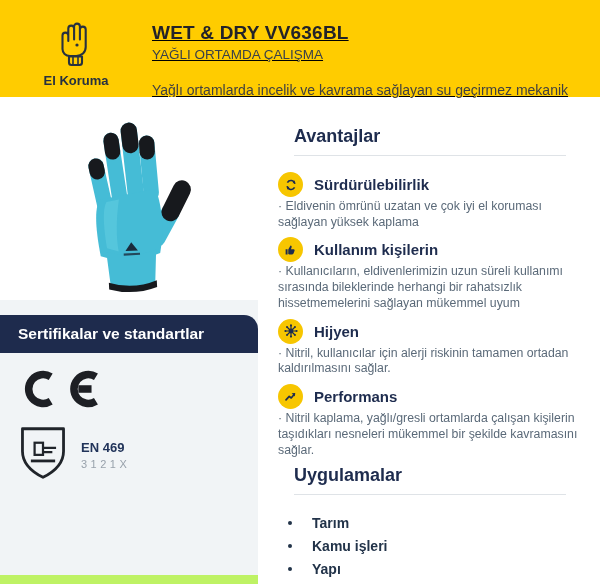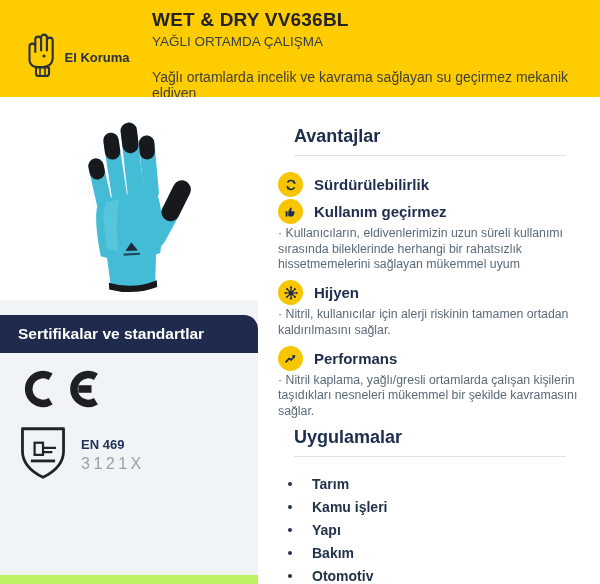--- a/index.html
+++ b/index.html
@@ -2,39 +2,39 @@
 <html><head>
 <meta charset="utf-8">
 <style>
   * { box-sizing: border-box; }
   html,body { margin:0; padding:0; }
   body { font-family:"Liberation Sans", sans-serif; background:#fff; }
   .page { width:600px; height:584px; position:relative; background:#fff; overflow:hidden; }
 
   
   .header { height:97px; background:#ffcc00; display:flex; }
-  .header-left { width:152px; display:flex; flex-direction:row; align-items:center; justify-content:center; padding-top:12px; }
+  .header-left { width:152px; display:flex; flex-direction:column; align-items:center; justify-content:center; padding-top:12px; }
   .hand-icon svg { display:block; }
   .category-label { margin-top:6px; font-size:13px; color:#27313f; font-weight:bold; }
-  .header-main { padding-top:9px; flex:1; }
+  .header-main { padding-top:22px; flex:1;text-decoration:underline; }
   .product-title { font-size:19px; font-weight:bold; color:#232329; letter-spacing:0.2px; }
   .product-subtitle { font-size:13.5px; color:#3a4049; margin-top:3px; }
   .product-desc { font-size:14px; color:#404040; margin-top:20px; }
 
   
   .content { display:flex; height:487px; }
   .left-col { width:258px; display:flex; flex-direction:column; background:#bef264; padding-bottom:9px; }
   .image-box { height:203px; background:#ffffff; display:flex; align-items:center; justify-content:center; }
   .cert-panel { flex:1; background:#f1f4f6; padding-top:15px; }
   .cert-banner { background:#1e2b4d; color:#ffffff; font-weight:bold; font-size:15.5px;
                  padding:10px 0 10px 18px; border-radius:0 14px 0 0; }
   .ce-mark { margin:16px 0 0 18px; }
   .en-block { display:flex; align-items:center; gap:13px; margin:12px 0 0 18px; }
   .en-name { color:#22345a; font-weight:bold; font-size:13px; }
-  .en-rating { color:#98a1ab; font-size:16px; letter-spacing:3.5px; margin-top:3px; }
+  .en-rating { color:#98a1ab; font-size:11px; letter-spacing:3.5px; margin-top:3px; }
 
   .right-col { flex:1; padding:13px 18px 0 20px; }
   .section-heading { font-size:18px; font-weight:bold; color:#1e2c4e; margin:16px;
                      border-bottom:1px solid #dfe3e7; padding-bottom:8px; }
   .section-heading.apps { margin-top:7px; }
   .adv-list { margin-top:6px; }
   .adv-head { display:flex; align-items:center; gap:11px; margin-bottom:2px; }
   .adv-icon { width:25px; height:25px; min-width:25px; border-radius:50%; background:#f7c600;
               display:flex; align-items:center; justify-content:center; }
   .adv-title { font-size:15px; font-weight:bold; color:#1e2c4e; }
@@ -140,30 +140,31 @@
             <span class="adv-icon">
               <svg width="16" height="16" viewBox="0 0 20 20" fill="none">
                 <path d="M5.2 11.5 a5 5 0 0 0 9.3 1.6" stroke="#1e2c4e" stroke-width="2"></path>
                 <path d="M14.8 8.5 a5 5 0 0 0 -9.3 -1.6" stroke="#1e2c4e" stroke-width="2"></path>
                 <path d="M14.2 4.2 l0.8 3 l-3 0.7 z" fill="#1e2c4e"></path>
                 <path d="M5.8 15.8 l-0.8 -3 l3 -0.7 z" fill="#1e2c4e"></path>
               </svg>
             </span>
             <span class="adv-title">Sürdürülebilirlik</span>
           </div>
+          <p class="adv-desc">· Eldivenin ömrünü uzatan ve çok iyi el koruması sağlayan yüksek kaplama</p>
         </div>
 
         <div class="adv-item">
           <div class="adv-head">
             <span class="adv-icon">
               <svg width="15" height="15" viewBox="0 0 20 20">
                 <path d="M3.5 9.5 h2.6 v7 H3.5 z M7 16 v-6 l3 -5.2 c1.6 0 2 1.4 1.3 3l-0.7 1.7 h3.6 c1.1 0 1.6 1 1.2 2.1 l-1.4 3.6 c-0.4 0.9 -1.1 1.4 -2.1 1.4 H8.5 z" fill="#1e2c4e"></path>
               </svg>
             </span>
-            <span class="adv-title">Kullanım geçirmez</span>
+            <span class="adv-title">Kullanım kişilerin</span>
           </div>
           <p class="adv-desc">· Kullanıcıların, eldivenlerimizin uzun süreli kullanımı sırasında bileklerinde herhangi bir rahatsızlık hissetmemelerini sağlayan mükemmel uyum</p>
         </div>
 
         <div class="adv-item">
           <div class="adv-head">
             <span class="adv-icon">
               <svg width="16" height="16" viewBox="0 0 20 20">
                 <g stroke="#1e2c4e" stroke-width="1.5">
                   <path d="M10 3 v14 M3 10 h14 M5 5 l10 10 M15 5 l-10 10"></path>

